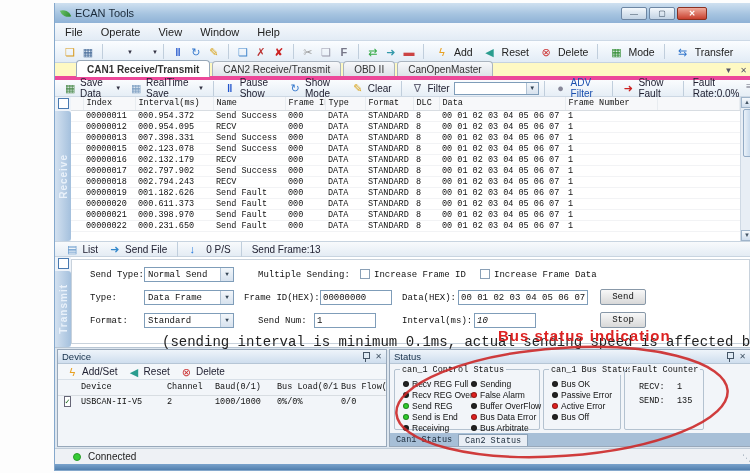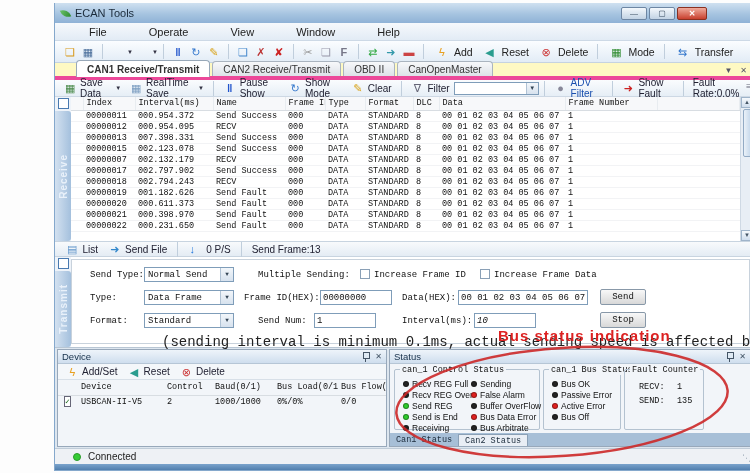--- a/index.html
+++ b/index.html
@@ -20,21 +20,21 @@
   .win-btn { width:26px; height:13px; border:1px solid #6d86a3; border-radius:2px;
              background:linear-gradient(#f4f8fc,#c2d3e4); font-size:8px; line-height:11px;
              text-align:center; color:#33475c; }
   .win-btn.close { width:30px; background:linear-gradient(#f0ab9c,#c8402e); color:#fff;
                    border-color:#8a3020; font-weight:bold; }
 
   
   .menubar { height:18px; background:linear-gradient(#f6f9fc,#e2ebf5);
              border-bottom:1px solid #cdd9e6; display:flex; align-items:center;
              padding-left:10px; gap:18px; font-size:11px; color:#222; flex:0 0 auto; }
-  .menubar span { cursor:default;margin-left:24px; }
+  .menubar span { cursor:default; }
 
   
   .toolbar { height:22px; background:linear-gradient(#fbfdff,#e2ecf6);
              border-bottom:1px solid #c5d3e0; display:flex; align-items:center;
              padding-left:6px; font-size:10.5px; color:#222; flex:0 0 auto; }
   .tb-sep { width:1px; height:15px; background:#c0cedc; margin:0 5px; }
   .tb-ic { display:inline-block; min-width:14px; text-align:center; font-size:11px;
            margin:0 2px; line-height:16px; }
   .tb-lbl { display:flex; align-items:center; gap:3px; padding:0 4px; }
   .caret { font-size:6px; color:#334; margin-left:1px; }
@@ -377,21 +377,21 @@
                 <td>000</td>
                 <td>DATA</td>
                 <td>STANDARD</td>
                 <td>8</td>
                 <td>00 01 02 03 04 05 06 07</td>
                 <td>1</td>
                 <td></td>
               </tr>
               <tr>
                 <td></td>
-                <td>00000007</td>
+                <td>00000016</td>
                 <td>002.132.179</td>
                 <td>RECV</td>
                 <td>000</td>
                 <td>DATA</td>
                 <td>STANDARD</td>
                 <td>8</td>
                 <td>00 01 02 03 04 05 06 07</td>
                 <td>1</td>
                 <td></td>
               </tr>
@@ -574,21 +574,21 @@
               <col style="width:86px">
               <col style="width:48px">
               <col style="width:62px">
               <col style="width:64px">
               <col>
             </colgroup>
           <thead>
             <tr>
               <th></th>
               <th>Device</th>
-              <th>Control</th>
+              <th>Channel</th>
               <th>Baud(0/1)</th>
               <th>Bus Load(0/1)</th>
               <th>Bus Flow(0/1)</th>
             </tr>
           </thead>
           <tbody>
             <tr>
               <td><span class="dev-cb">✓</span></td>
               <td>USBCAN-II-V5</td>
               <td>2</td>

